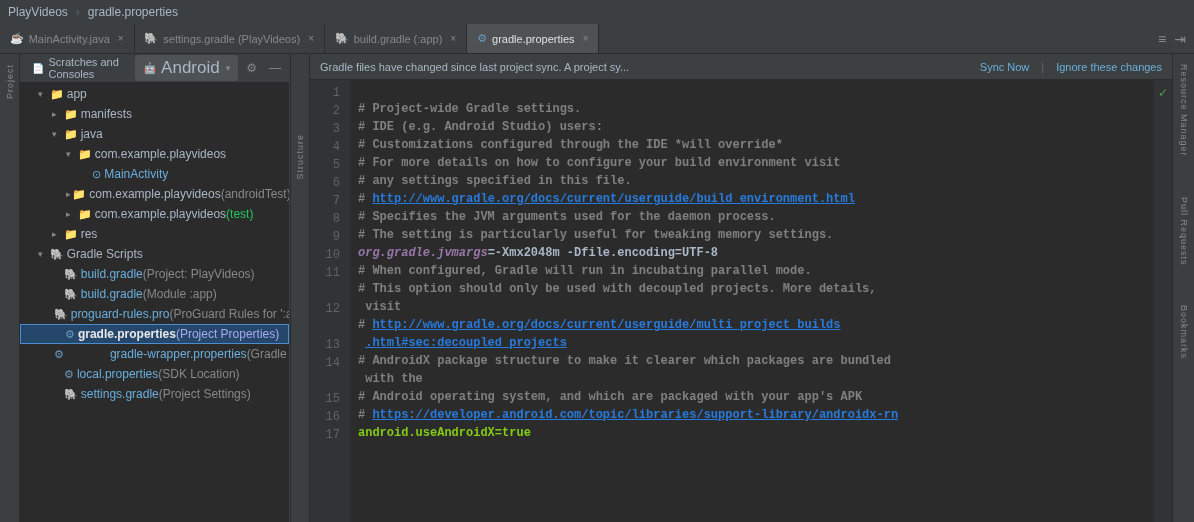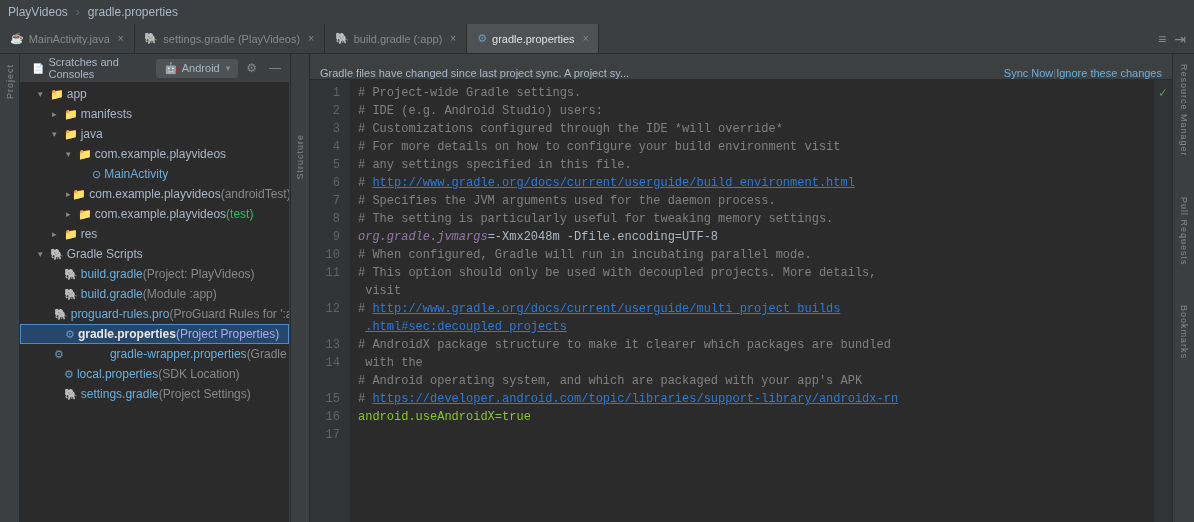--- a/index.html
+++ b/index.html
@@ -193,23 +193,23 @@
       display: flex;
       flex-direction: column;
       overflow: hidden;
     }
 
     
     .notification-bar {
       height: 26px;
       background: #3d4040;
       display: flex;
-      align-items: flex-end;
+      align-items: center;
       padding: 0 10px;
-      gap: 0;
+      gap: 12px;
       font-size: 11px;
       color: #a9b7c6;
       flex-shrink: 0;
       border-bottom: 1px solid #2b2b2b;
     }
     .notification-text {
       flex: 1;
     }
     .notification-link {
       color: #6aafde;
@@ -236,22 +236,23 @@
       overflow: hidden;
       line-height: 18px;
     }
     .line-numbers div {
       height: 18px;
       padding-right: 4px;
     }
     .code-content {
       flex: 1;
       overflow: auto;
-      padding: 4px 8px;
+      padding: 20px 8px;
       line-height: 18px;
+      font-weight: bold;
     }
     .code-line {
       height: 18px;
       white-space: pre;
       display: flex;
       align-items: center;
     }
     .c-comment { color: #808080; }
     .c-link { color: #287bde; text-decoration: underline; }
     .c-key { color: #9876aa; font-style: italic; }
@@ -344,21 +345,21 @@
 
   <div class="file-tree-panel">
 
     <div class="panel-header">
       <div class="panel-tab">
         <span style="color:#e8bf6a;font-size:10px;">📄</span>
         <span style="font-size:11px;">Scratches and Consoles</span>
       </div>
       <div class="panel-tab active">
         <span style="color:#89d185;font-size:11px;">🤖</span>
-        <span style="font-size:11px;">Android</span>
+        <span style="font-size:17px;">Android</span>
         <span style="font-size:9px;color:#888;margin-left:2px;">▾</span>
       </div>
       <div class="panel-header-controls">
         <span class="toolbar-btn">⚙</span>
         <span class="toolbar-btn">—</span>
       </div>
     </div>
 
     <div class="tree-container">
 

